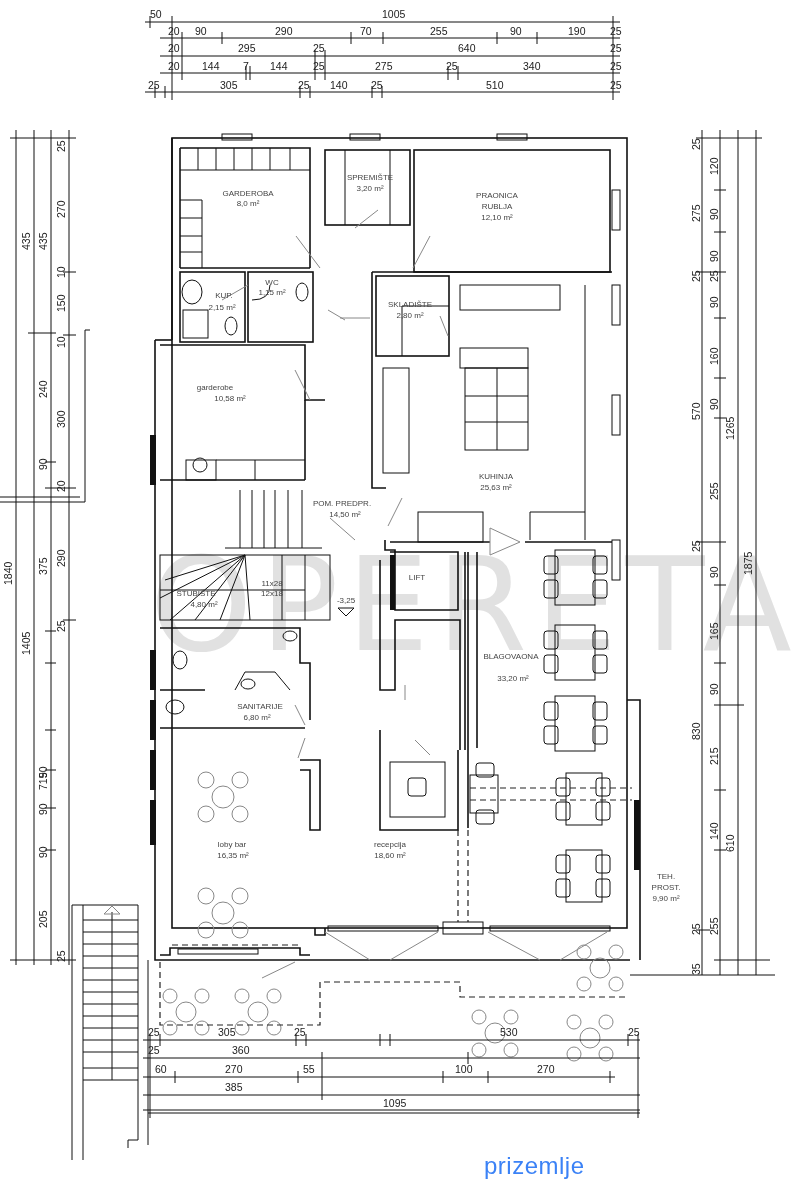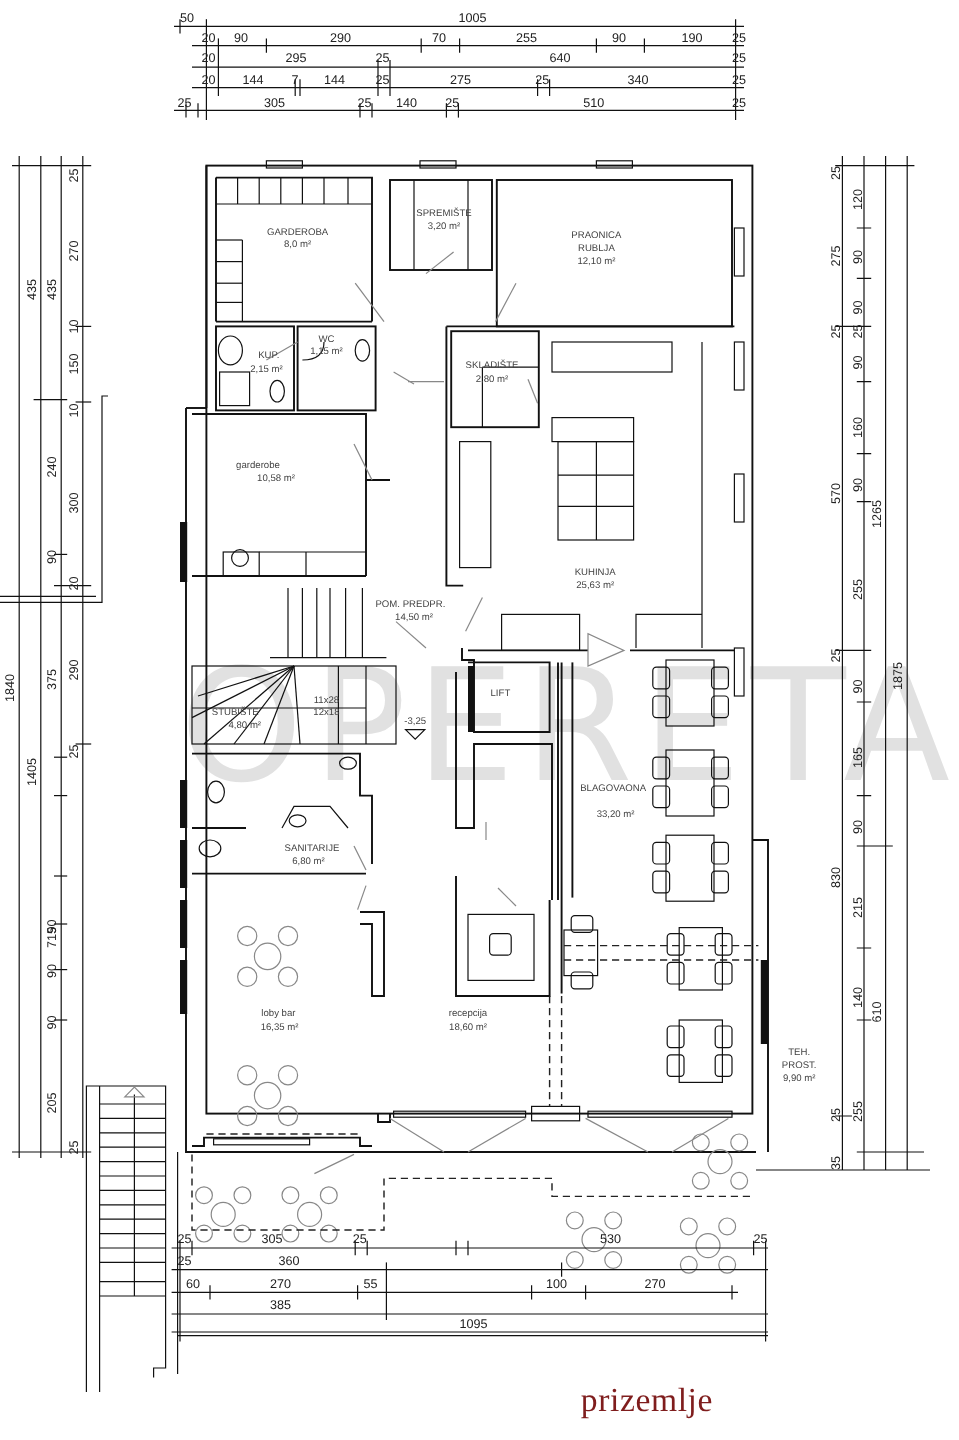--- a/index.html
+++ b/index.html
@@ -1,20 +1,20 @@
 <!DOCTYPE html>
 <html><head>
 <meta charset="utf-8">
 <style>
   html, body { margin: 0; padding: 0; background: #ffffff; }
   body { width: 799px; height: 1200px; position: relative; overflow: hidden; font-family: "Liberation Sans", sans-serif; }
   #plan { position: absolute; left: 0; top: 0; }
   .dim { font-family: "Liberation Sans", sans-serif; font-size: 10.5px; fill: #222; }
   .room { font-family: "Liberation Sans", sans-serif; font-size: 8px; fill: #444; }
-  .title { position: absolute; left: 484px; top: 1152px; font-family: Liberation Serif, serif; font-size: 28px; color: #7f1d1d; letter-spacing: 0.5px; }
+  .title { position: absolute; left: 484px; top: 1152px; font-family: Liberation Sans, sans-serif; font-size: 24px; color: #3b82f6; letter-spacing: 0.5px; }
   .w { stroke: #111; stroke-width: 1.6; fill: none; }
   .t { stroke: #111; stroke-width: 1; fill: none; }
   .g { stroke: #888; stroke-width: 1; fill: none; }
   .d { stroke: #222; stroke-width: 1.2; fill: none; stroke-dasharray: 6 4; }
   .watermark { font-family: "DejaVu Sans", sans-serif; font-size: 130px; fill: #bdbdbd; opacity: 0.45; letter-spacing: 8px; }
 </style>
 </head>
 <body>
 
 <svg id="plan" width="799" height="1200" viewBox="0 0 799 1200" xmlns="http://www.w3.org/2000/svg">

